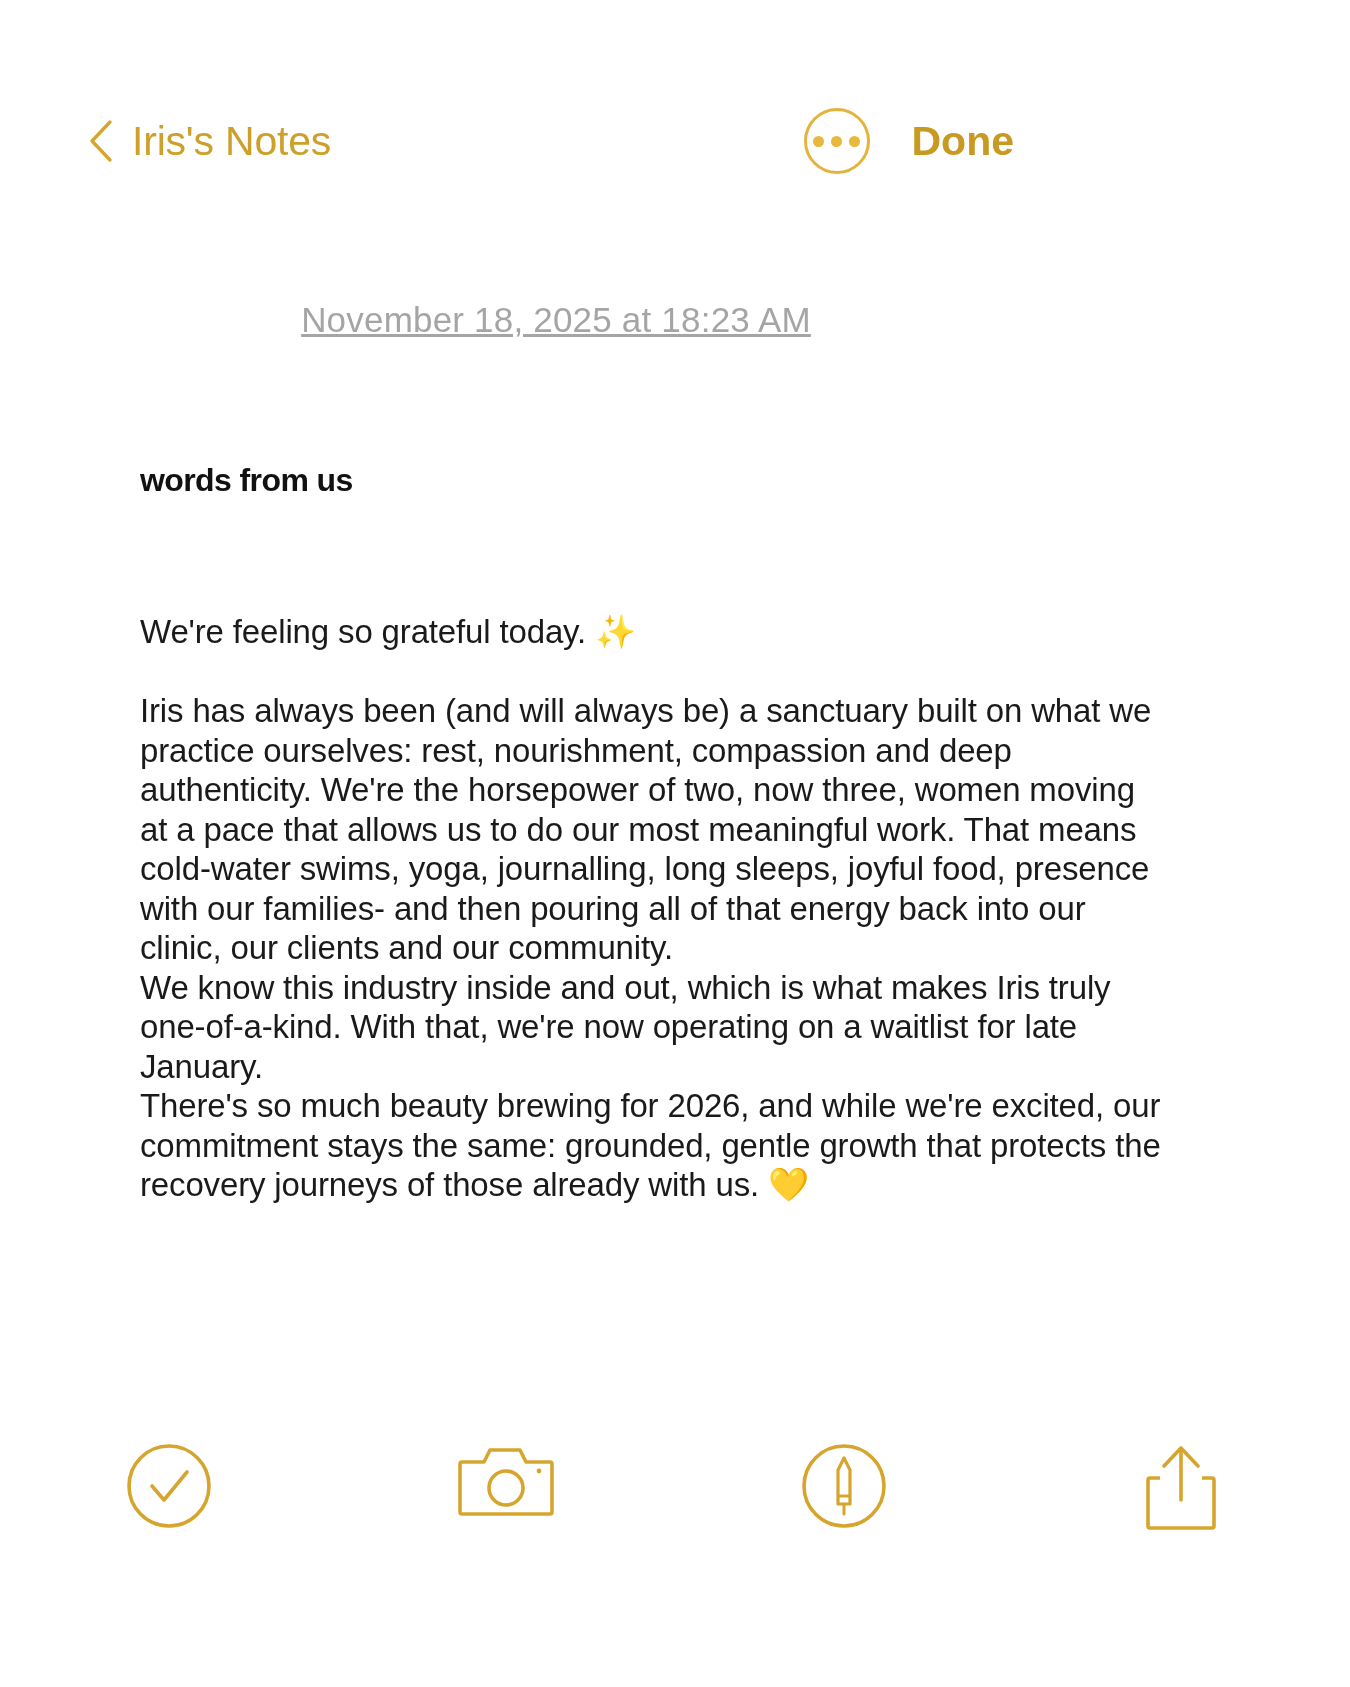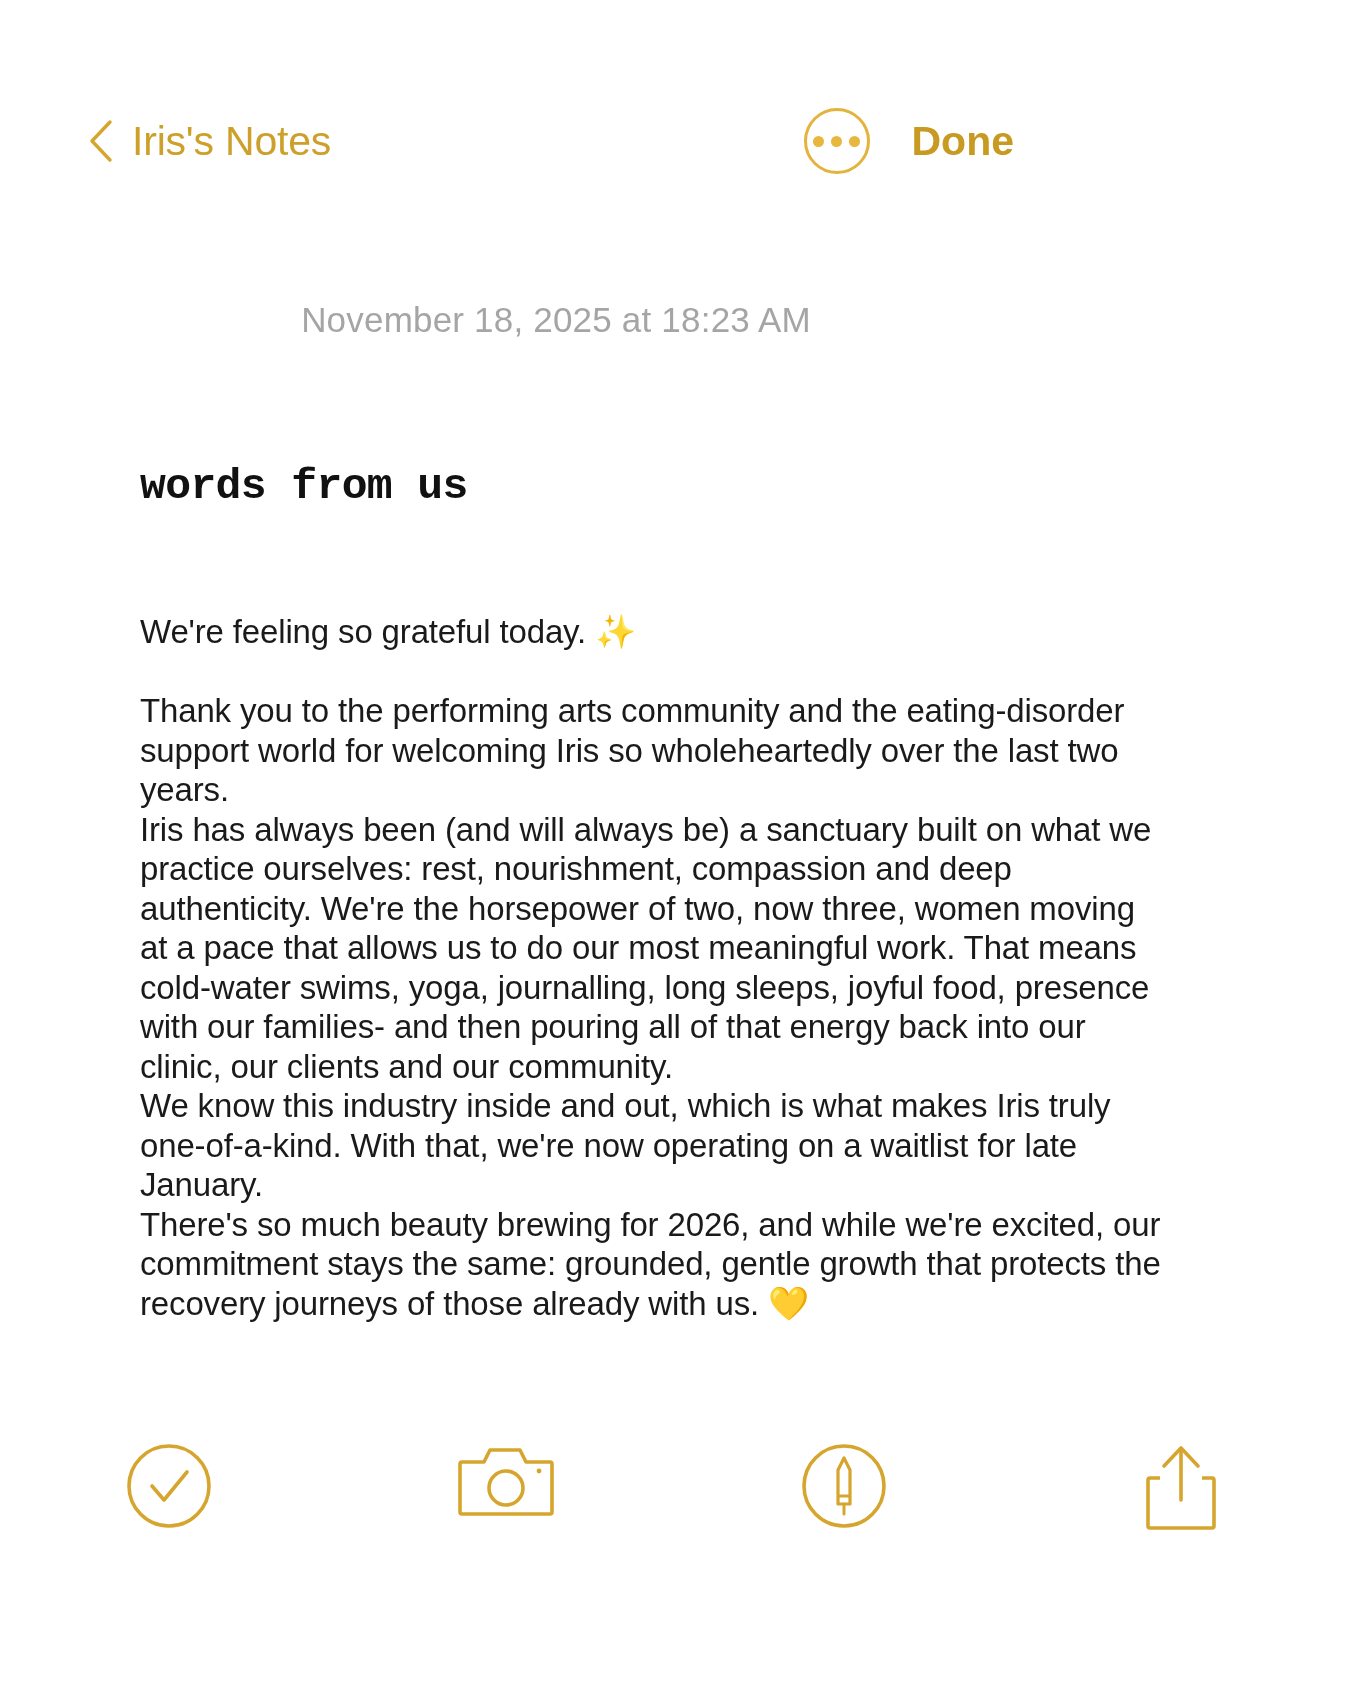--- a/index.html
+++ b/index.html
@@ -90,31 +90,31 @@
   .note-date {
     position: absolute;
     top: 300px;
     left: 0;
     width: 1112px;
     text-align: center;
     font-size: 35px;
     font-weight: 400;
     color: #a5a5a5;
     letter-spacing: 0.2px;
+    text-decoration: underline;
   }
 
   .note-title {
     position: absolute;
     top: 462px;
     left: 140px;
-    font-size: 43px;
+    font-size: 32px;
     font-weight: 700;
     color: #111111;
     letter-spacing: -0.6px;
-    font-family: Liberation Mono, monospace;
   }
 
   .note-body {
     position: absolute;
     top: 612px;
     left: 140px;
     width: 1030px;
     font-size: 33px;
     font-weight: 400;
     color: #1a1a1a;
@@ -178,21 +178,20 @@
 
 </div>
 
 <div class="note-date">November 18, 2025 at 18:23 AM</div>
 
 <div class="note-title">words from us</div>
 
 <div class="note-body">
   <p class="para">We're feeling so grateful today. ✨</p>
   <div class="para-gap"></div>
-  <p class="para">Thank you to the performing arts community and the eating-disorder support world for welcoming Iris so wholeheartedly over the last two years.</p>
   <p class="para">Iris has always been (and will always be) a sanctuary built on what we practice ourselves: rest, nourishment, compassion and deep authenticity. We're the horsepower of two, now three, women moving at a pace that allows us to do our most meaningful work. That means cold-water swims, yoga, journalling, long sleeps, joyful food, presence with our families- and then pouring all of that energy back into our clinic, our clients and our community.</p>
   <p class="para">We know this industry inside and out, which is what makes Iris truly one-of-a-kind. With that, we're now operating on a waitlist for late January.</p>
   <p class="para">There's so much beauty brewing for 2026, and while we're excited, our commitment stays the same: grounded, gentle growth that protects the recovery journeys of those already with us. 💛</p>
 </div>
 
 <div class="toolbar">
 
   <div class="tool-slot">
     <span>
       <svg width="88" height="88" viewBox="0 0 88 88" fill="none">

